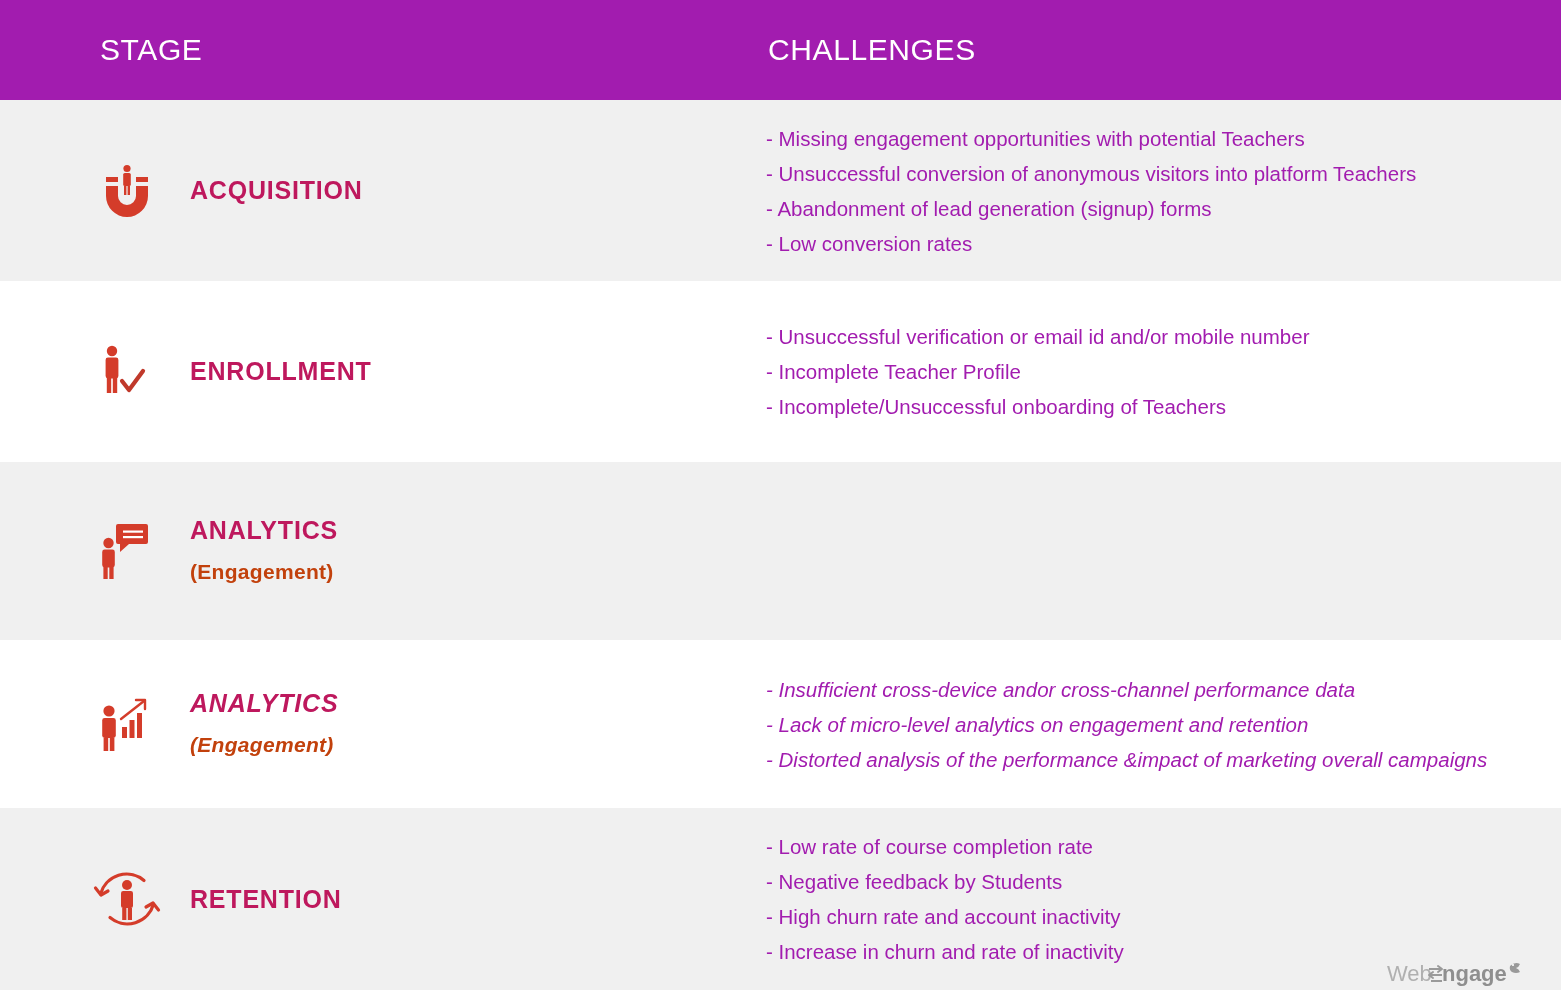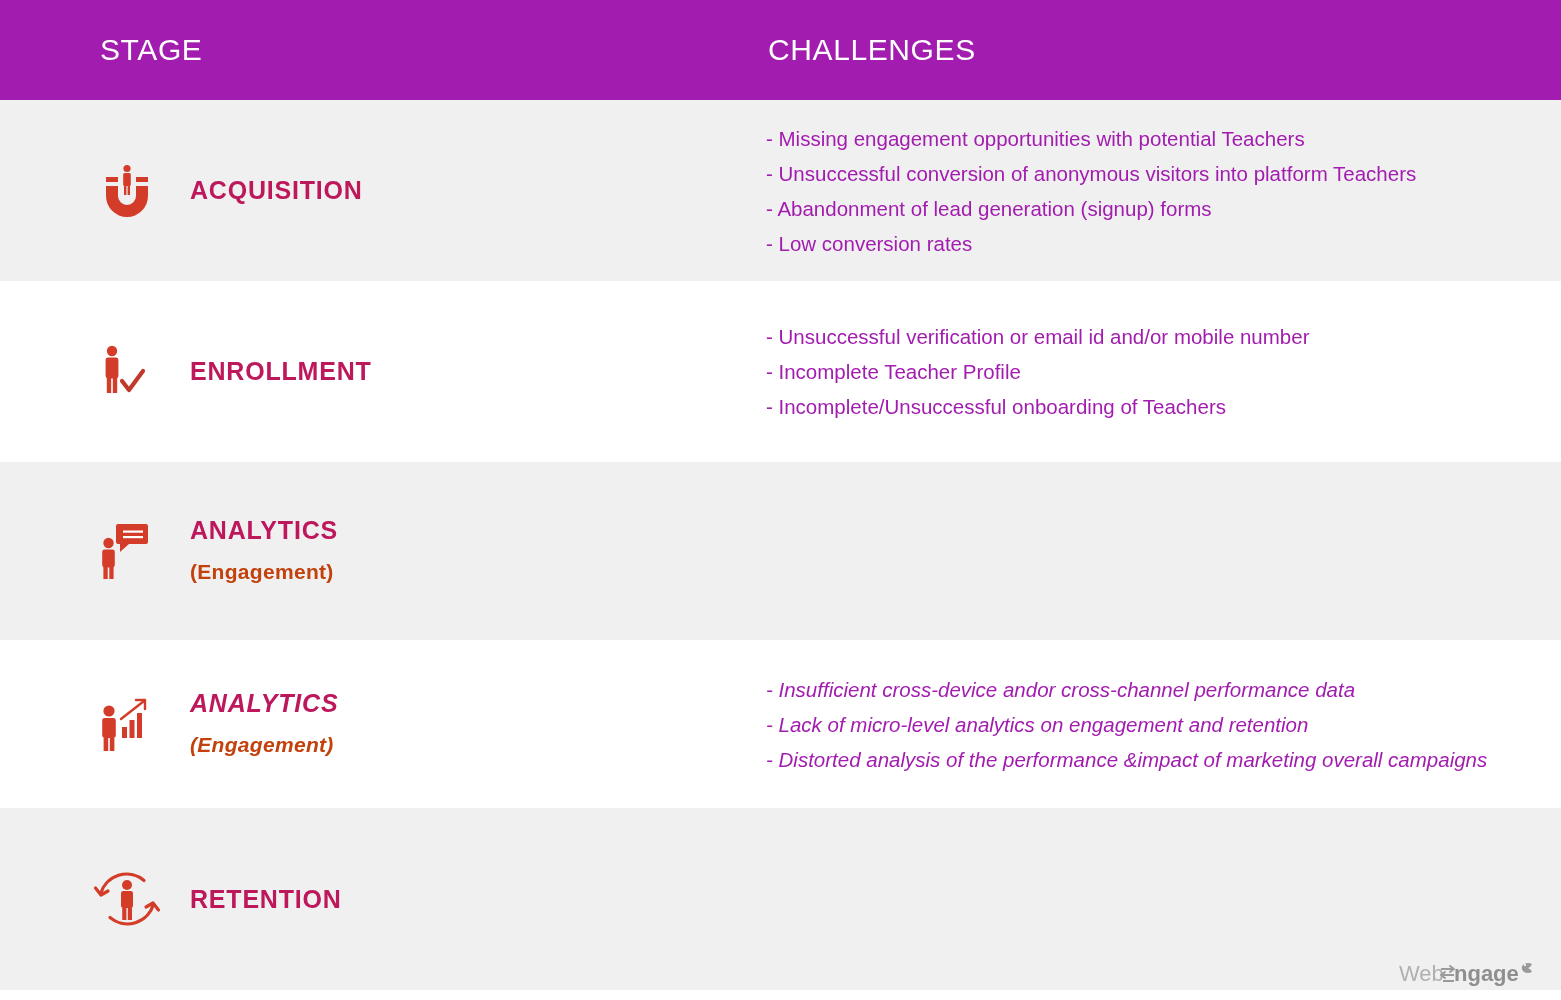--- a/index.html
+++ b/index.html
@@ -117,21 +117,21 @@
   .challenge-line {
     color: #a21caf;
     font-size: 20.5px;
     line-height: 35px;
     white-space: nowrap;
   }
 
   
   .logo {
     position: absolute;
-    right: 22px;
+    right: 34px;
     bottom: 10px;
     display: flex;
     align-items: flex-end;
     height: 34px;
   }
   .logo-svg { display: block; }
 </style>
 </head>
 <body>
 
@@ -258,20 +258,26 @@
           <circle cx="35" cy="21" r="5" fill="#d43c2a"></circle>
           <rect x="29" y="27" width="12" height="17" rx="2.2" fill="#d43c2a"></rect>
           <rect x="30.2" y="44" width="4.2" height="12" fill="#d43c2a"></rect>
           <rect x="35.8" y="44" width="4.2" height="12" fill="#d43c2a"></rect>
         </svg>
       </div>
       <div class="stage-labels">
         <div class="stage-name">RETENTION</div>
 
       </div>
+    </div>
+    <div class="challenges-cell">
+      <div class="challenge-line">- Low rate of course completion rate</div>
+      <div class="challenge-line">- Negative feedback by Students</div>
+      <div class="challenge-line">- High churn rate and account inactivity</div>
+      <div class="challenge-line">- Increase in churn and rate of inactivity</div>
     </div>
   </div>
 
   <div class="logo">
     <svg class="logo-svg" width="140" height="34" viewBox="0 0 140 34" aria-hidden="true">
       <text x="0" y="25" font-family="Liberation Sans, sans-serif" font-size="22" fill="#b0b0b0">Web</text>
       <g>
         <path d="M42 13 h13" stroke="#9a9a9a" stroke-width="2" fill="none"></path>
         <path d="M51 10 L55 13 L51 16" stroke="#9a9a9a" stroke-width="2" fill="none" stroke-linecap="round" stroke-linejoin="round"></path>
         <path d="M42 19 h13" stroke="#9a9a9a" stroke-width="2" fill="none"></path>

